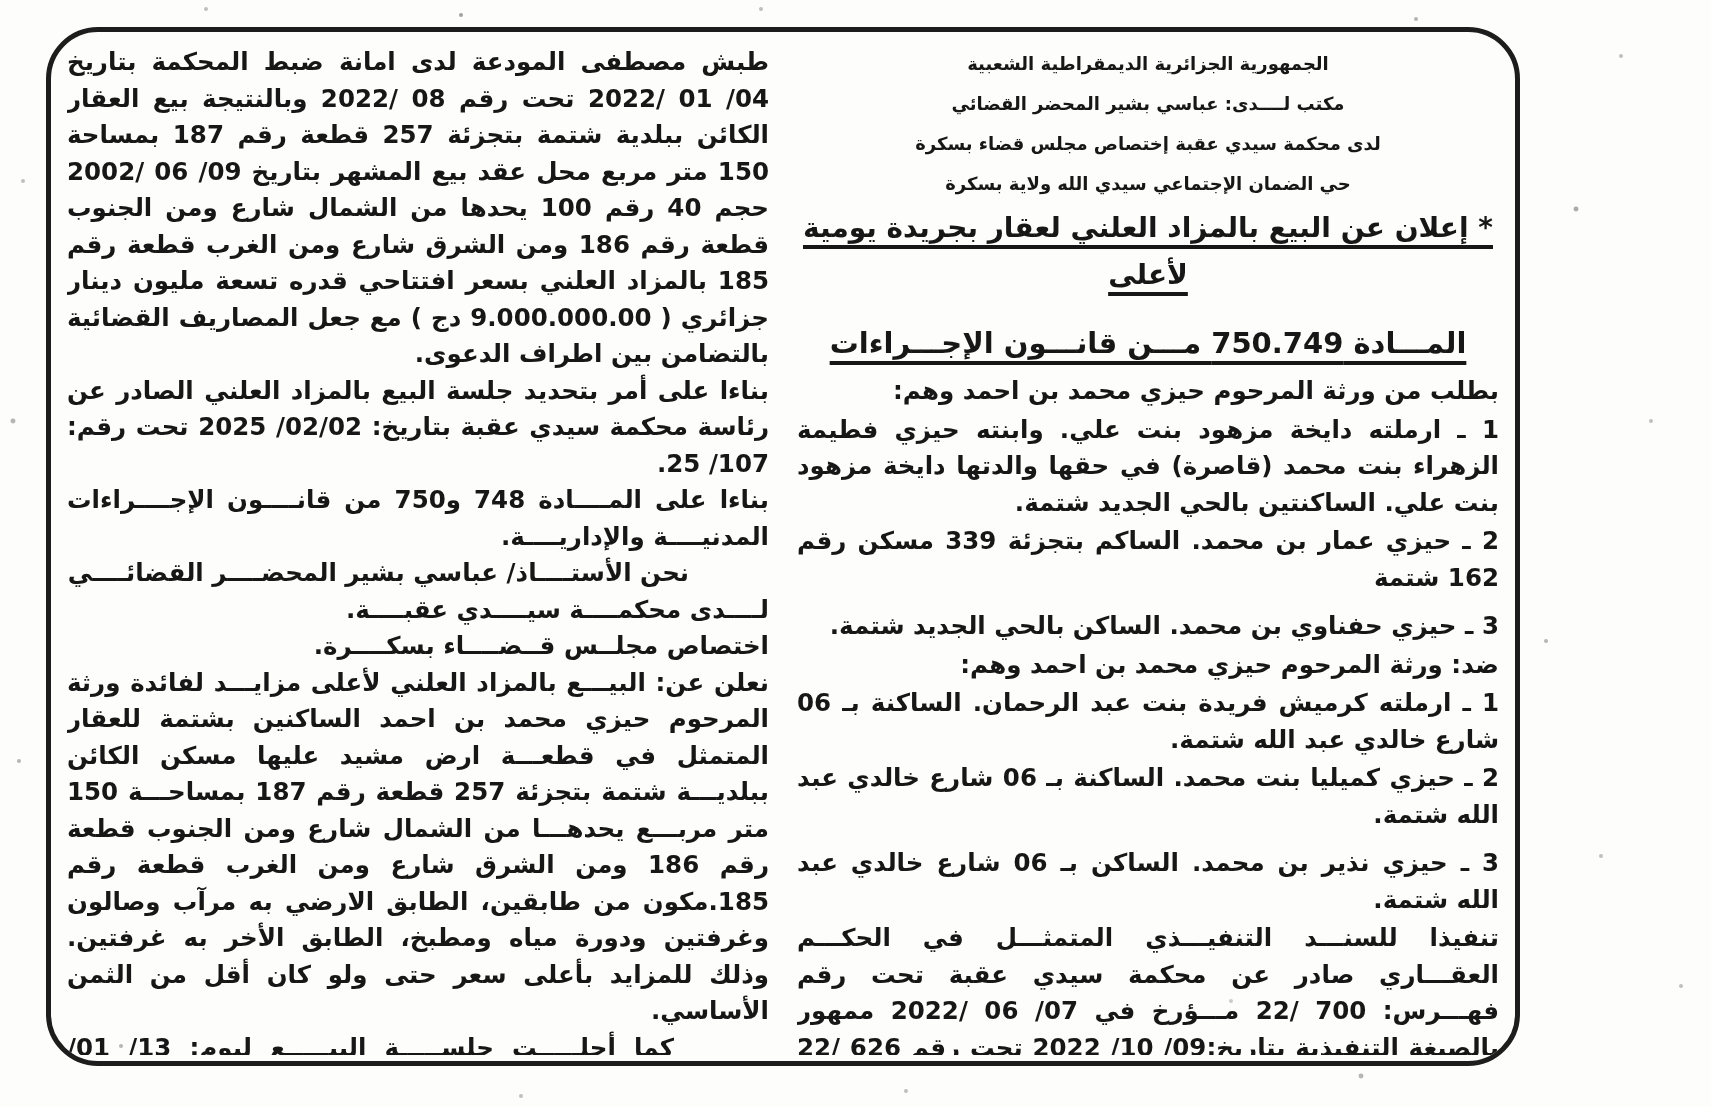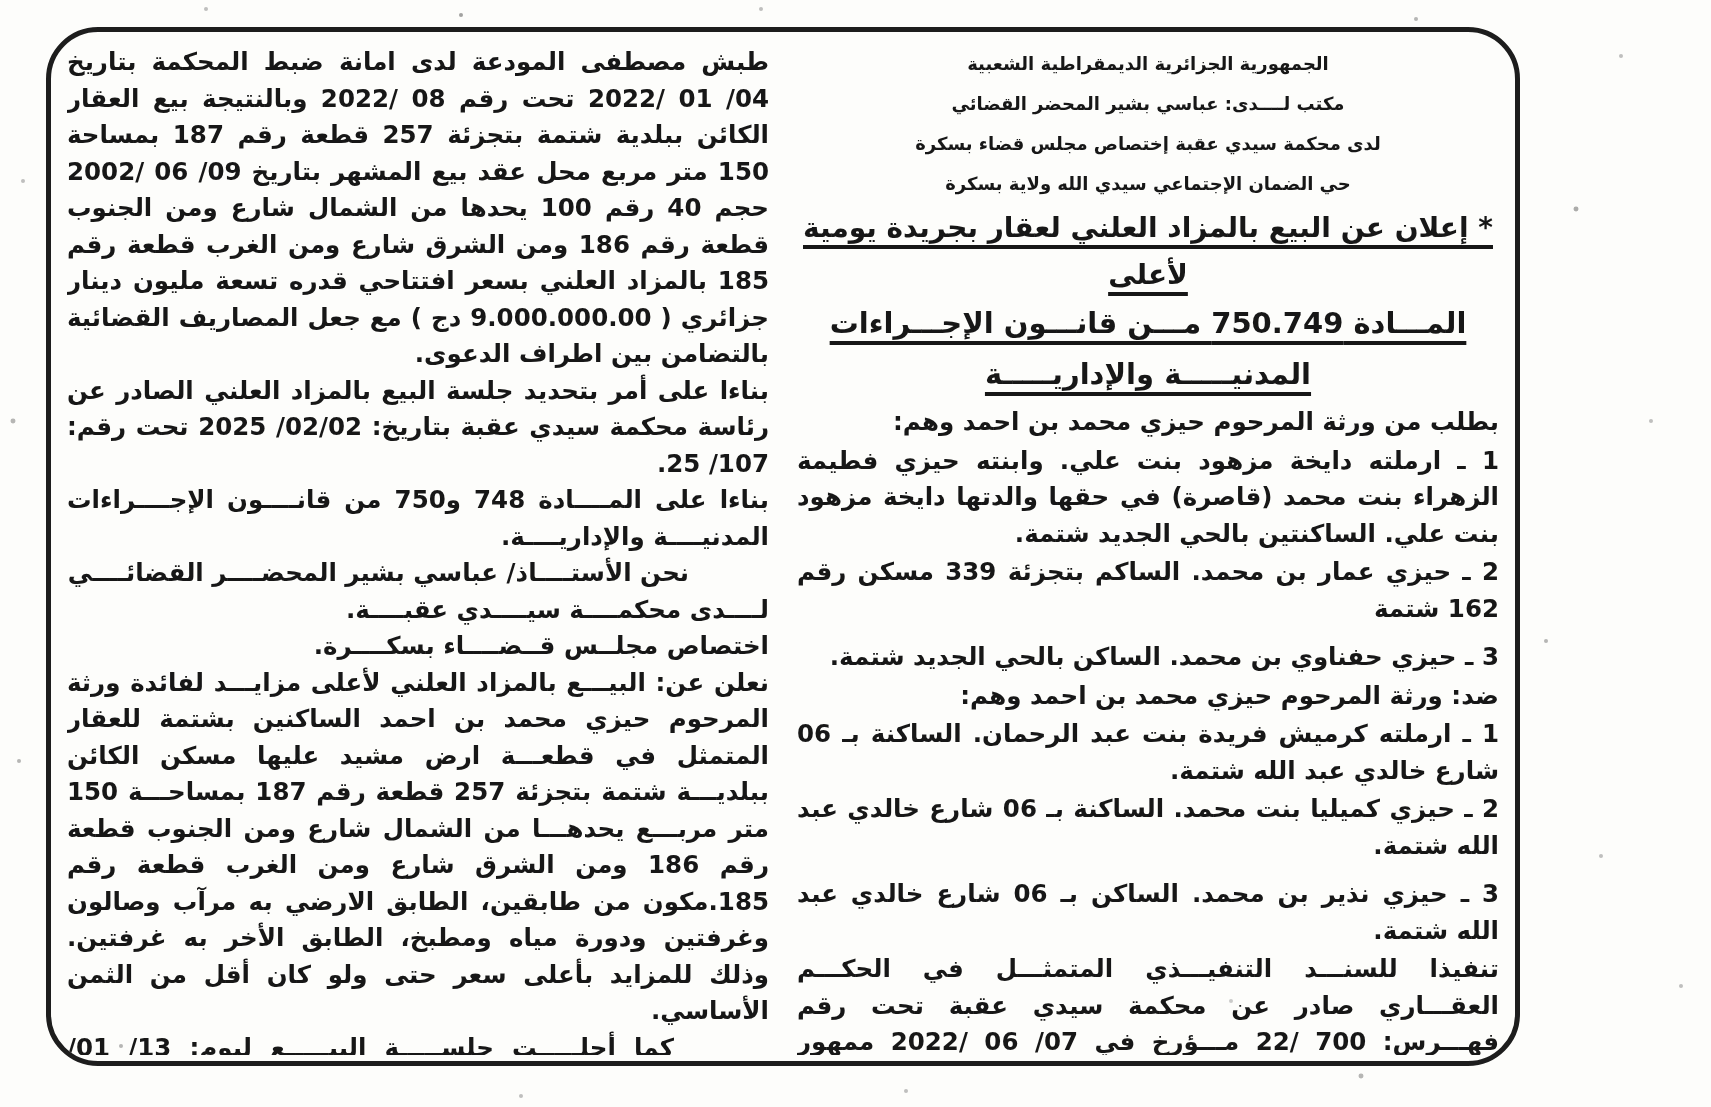--- a/index.html
+++ b/index.html
@@ -13,21 +13,21 @@
     box-sizing:border-box; border:5px solid #1d1d1d; border-radius:52px;
     padding:12px 16px 6px 16px; overflow:hidden; background:transparent;
   }
   .cols{display:flex; gap:28px; height:100%;}
   .col{flex:1 1 0; min-width:0; overflow:hidden;}
   
   .header-line{ text-align:center; font-weight:700; font-size:18px; line-height:40px; }
   .title-line{ text-align:center; font-weight:700; font-size:28px; line-height:47px;
     text-decoration:underline; text-decoration-thickness:3.5px; text-underline-offset:8px; }
   .law-line{ text-align:center; font-weight:700; font-size:29px; line-height:51px;
-    text-decoration:underline; text-decoration-thickness:3.5px; text-underline-offset:8px; }
+    text-decoration:underline; text-decoration-thickness:3.5px; text-underline-offset:8px;margin-top:20px; }
   .para{
     font-weight:700; font-size:24.5px; line-height:36.5px;
     text-align:justify; margin:0;
   }
   .col-start .para{margin-bottom:2px;}
   .col-start .body .para:nth-child(4){margin-top:12px;}
   .col-start .body .para:nth-child(8){margin-top:12px;}
   .col-start .body{margin-top:4px;}
   
   .col-end .body .para:nth-child(4){text-indent:80px;}
@@ -62,21 +62,20 @@
             <div class="header-line">الجمهورية الجزائرية الديمقراطية الشعبية</div>
             <div class="header-line">مكتب لــــدى: عباسي بشير المحضر القضائي</div>
             <div class="header-line">لدى محكمة سيدي عقبة إختصاص مجلس قضاء بسكرة</div>
             <div class="header-line">حي الضمان الإجتماعي سيدي الله ولاية بسكرة</div>
           </div>
         <div class="titles">
             <div class="title-line">* إعلان عن البيع بالمزاد العلني لعقار بجريدة يومية لأعلى</div>
           </div>
         <div class="laws">
             <div class="law-line">المـــادة 750.749 مـــن قانـــون الإجـــراءات</div>
-            <div class="law-line">المدنيـــــة والإداريـــــة</div>
           </div>
         <div class="body">
             <div class="para">بطلب من ورثة المرحوم حيزي محمد بن احمد وهم:</div>
             <div class="para">1 ـ ارملته دايخة مزهود بنت علي. وابنته حيزي فطيمة الزهراء بنت محمد (قاصرة) في حقها والدتها دايخة مزهود بنت علي. الساكنتين بالحي الجديد شتمة.</div>
             <div class="para">2 ـ  حيزي عمار بن محمد. الساكم بتجزئة 339 مسكن رقم 162 شتمة</div>
             <div class="para">3 ـ حيزي حفناوي بن محمد. الساكن بالحي الجديد شتمة.</div>
             <div class="para">ضد: ورثة المرحوم حيزي محمد بن احمد وهم:</div>
             <div class="para">1 ـ ارملته كرميش فريدة بنت عبد الرحمان. الساكنة بـ 06 شارع خالدي عبد الله شتمة.</div>
             <div class="para">2 ـ حيزي كميليا بنت محمد. الساكنة بـ 06 شارع خالدي عبد الله شتمة.</div>
             <div class="para">3 ـ حيزي نذير بن محمد. الساكن بـ 06 شارع خالدي عبد الله شتمة.</div>

